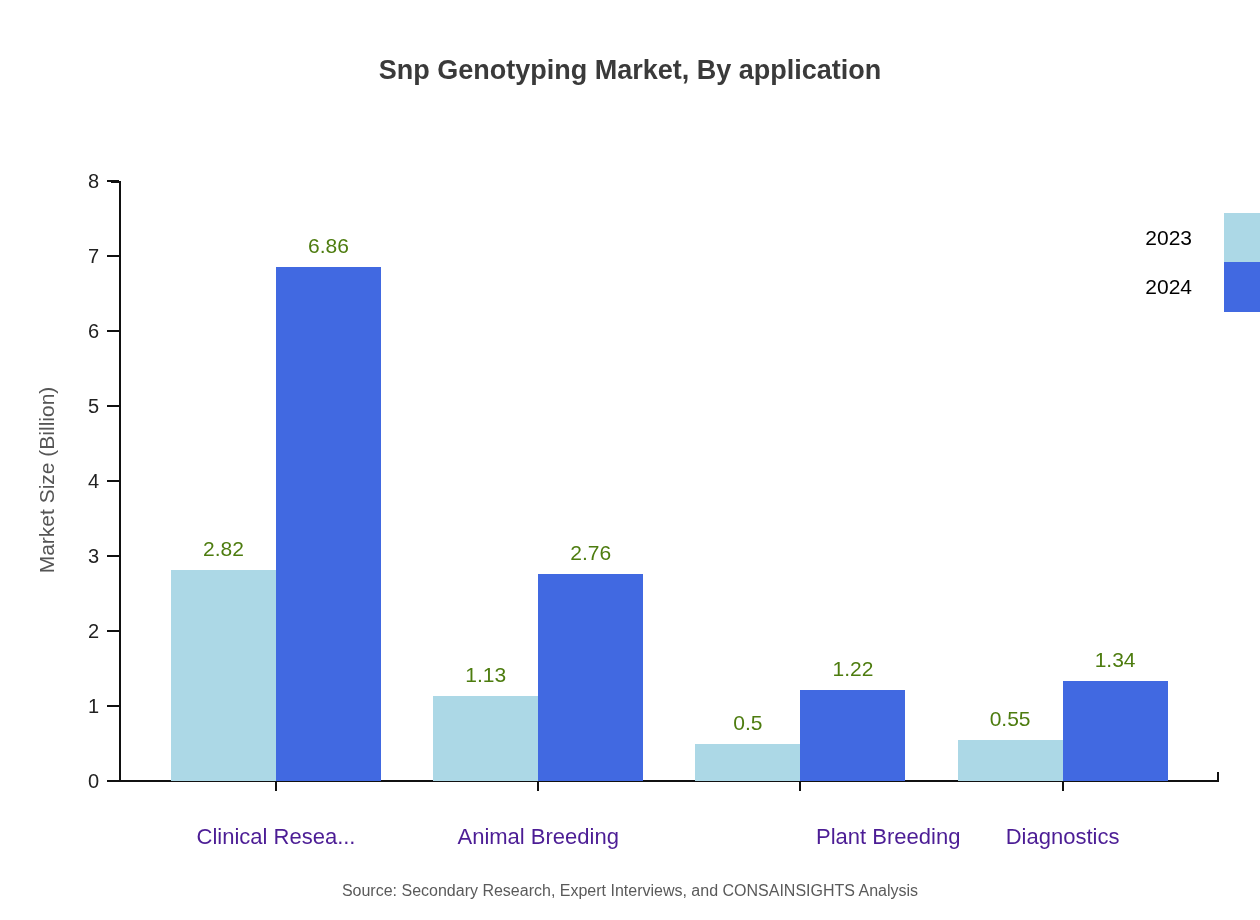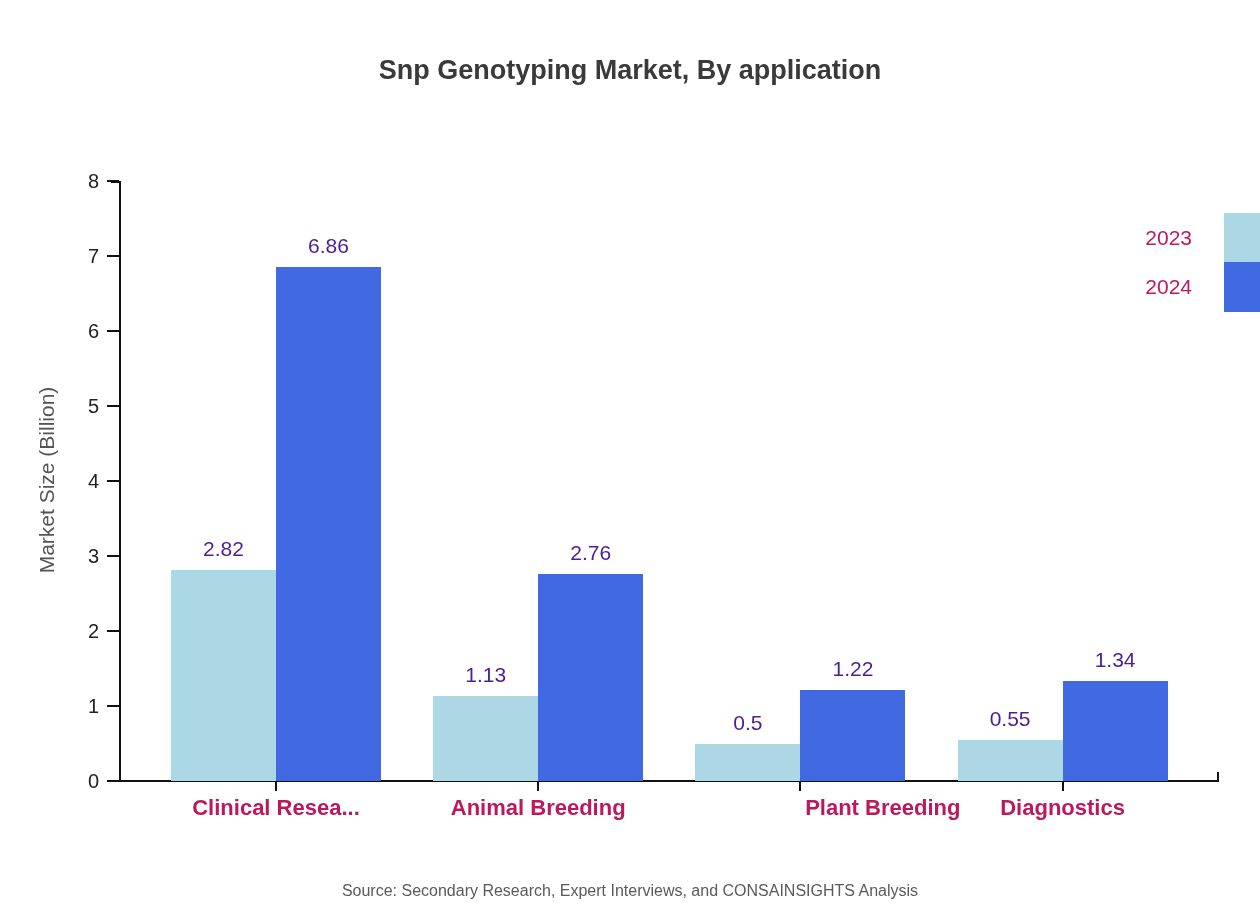--- a/index.html
+++ b/index.html
@@ -104,54 +104,53 @@
   }
   .x-tick {
     position: absolute;
     top: 780px;
     width: 2px;
     height: 11px;
     background: #111111;
   }
   .x-cat-label {
     position: absolute;
-    top: 793px;
+    top: 822px;
     text-align: center;
     font-size: 22px;
-    color: #be185d;
+    color: #4c1d95;
     line-height: 30px;
     white-space: nowrap;
-    font-weight: bold;
   }
 
   
   .bar {
     position: absolute;
     bottom: 139px; 
   }
   .bar-label {
     position: absolute;
     text-align: center;
     font-size: 21px;
-    color: #4c1d95;
+    color: #4d7c0f;
     line-height: 22px;
     white-space: nowrap;
   }
 
   
   .legend-row {
     position: absolute;
     height: 50px;
   }
   .legend-label {
     position: absolute;
     right: 0;
     top: 0;
     font-size: 21px;
-    color: #be185d;
+    color: #000000;
     line-height: 22px;
     white-space: nowrap;
     text-align: right;
   }
   .legend-swatch {
     position: absolute;
     width: 60px;
     height: 50px;
   }
 

